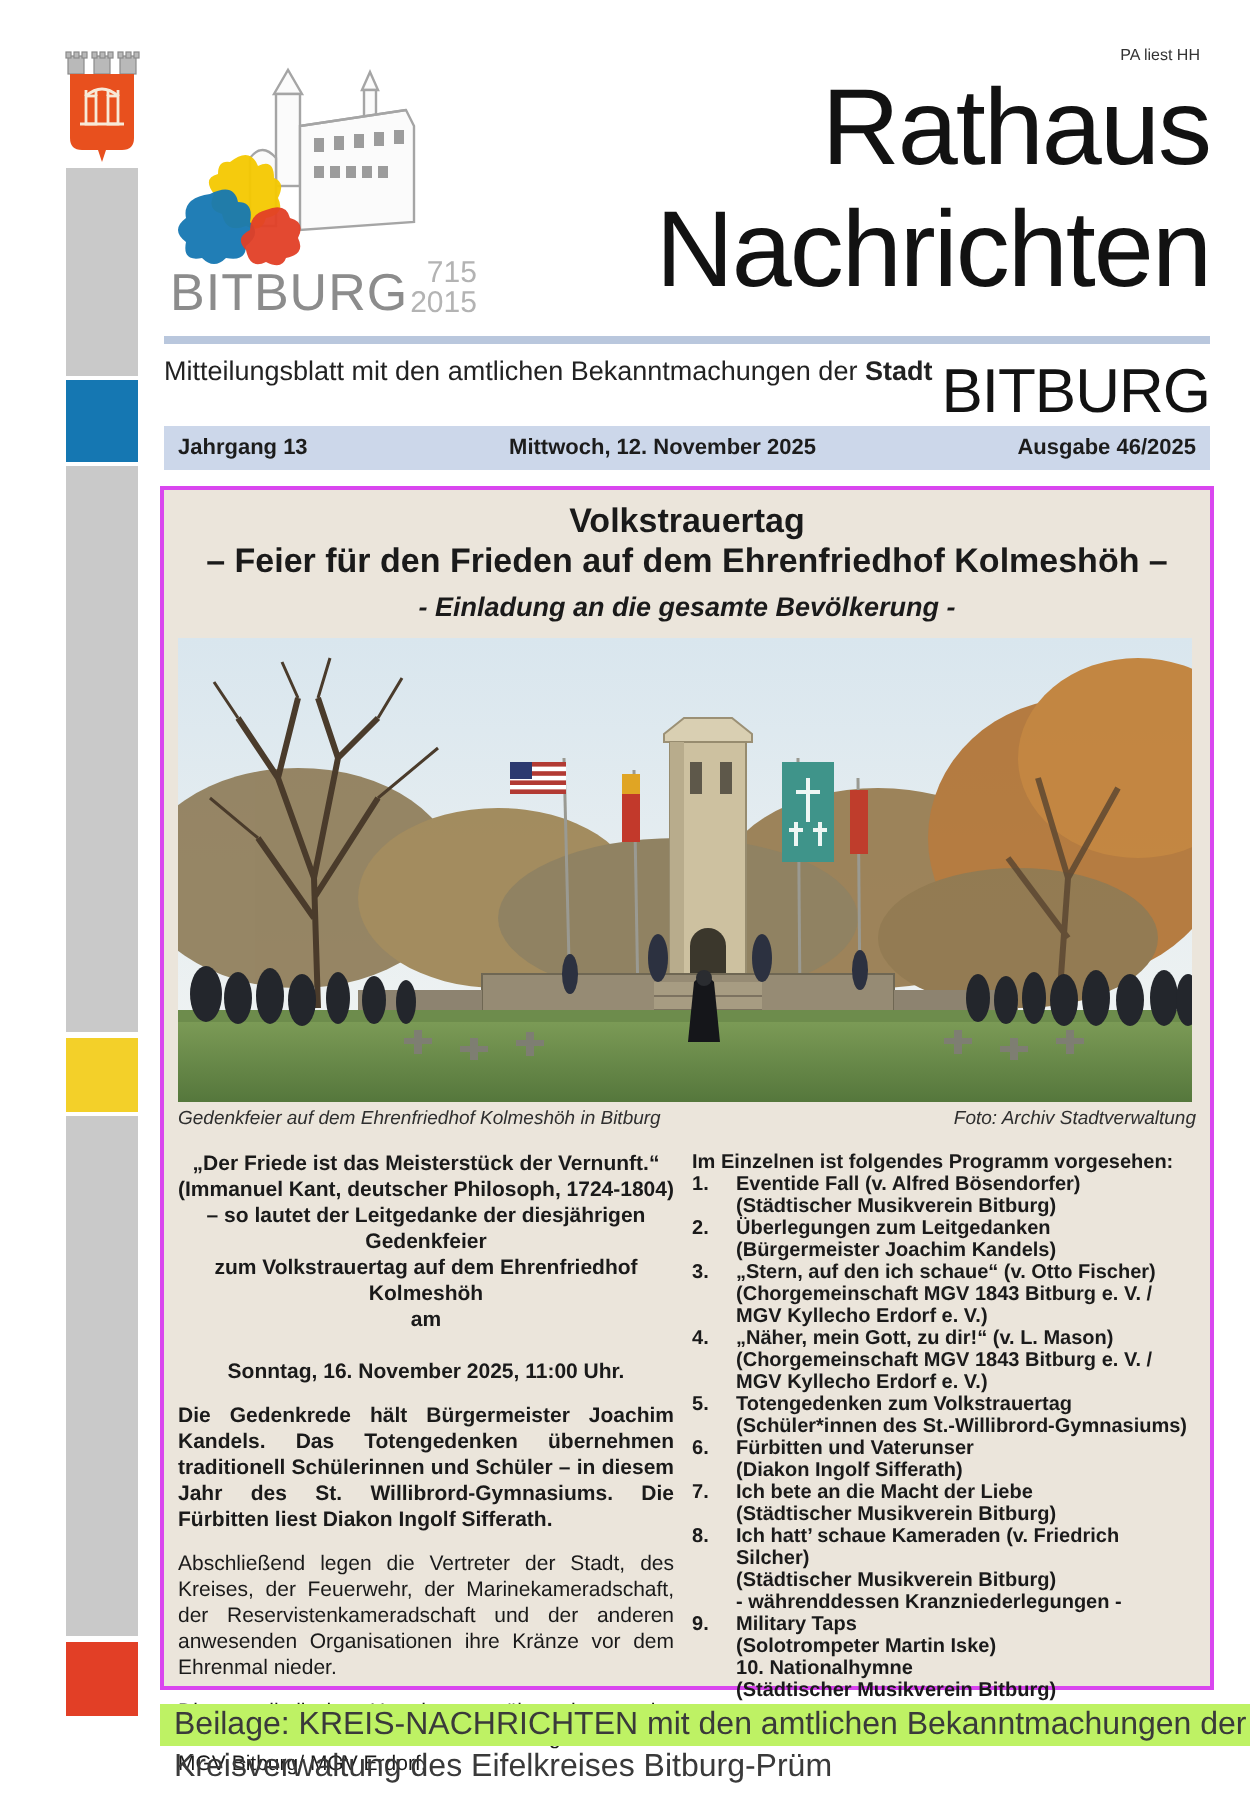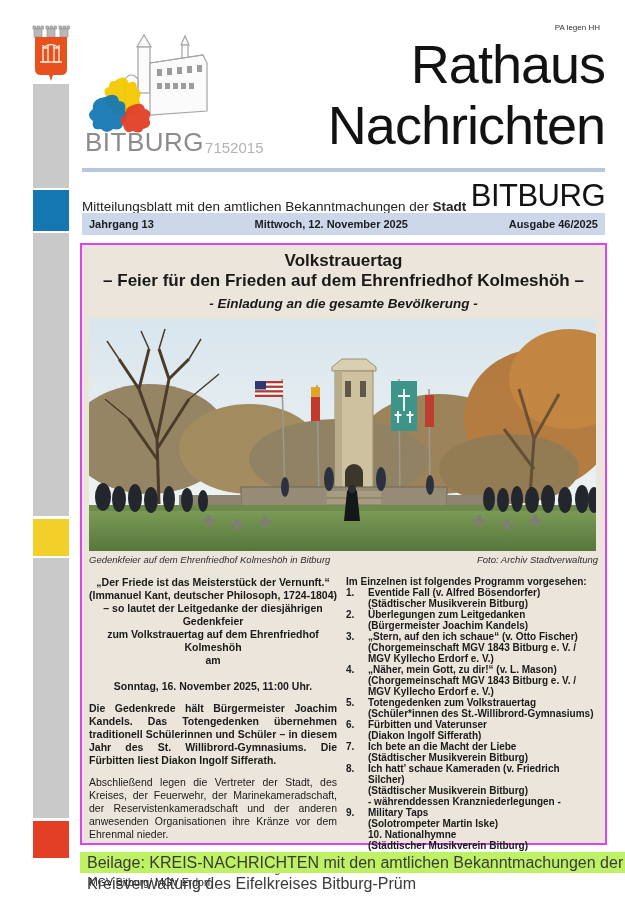--- a/index.html
+++ b/index.html
@@ -15,28 +15,28 @@
   .seg-gray3{top:558px;height:260px;background:#c9c9c9;}
   .seg-red{top:821px;height:37px;background:#e23f26;}
   .coat{position:absolute;left:31px;top:24px;width:40px;height:60px;}
 
   
   .corner-note{position:absolute;top:23px;right:25px;font-size:8px;color:#333;}
   .logo{position:absolute;left:85px;top:33px;width:150px;height:135px;}
   .logo-svg{width:150px;height:100px;display:block;}
   .logo-text{display:flex;align-items:flex-end;line-height:1;margin-top:-4px;}
   .logo-bitburg{font-size:26px;color:#8c8c8c;letter-spacing:.5px;}
-  .logo-years{display:flex;flex-direction:row;align-items:flex-end;color:#b3b3b3;margin-left:1px;}
+  .logo-years{display:flex;flex-direction:column;align-items:flex-end;color:#b3b3b3;margin-left:1px;}
   .logo-715{font-size:15px;}
   .logo-2015{font-size:15px;}
   .main-title{position:absolute;right:20px;top:34px;width:430px;text-align:right;
               font-size:54px;line-height:61px;letter-spacing:-1px;color:#121212;font-weight:400;}
   .blue-rule{position:absolute;left:82px;top:168px;width:523px;height:4px;background:#b9c7dd;}
   .subtitle-row{position:absolute;left:82px;top:178px;width:523px;display:flex;
-                align-items:flex-end;justify-content:space-between;}
+                align-items:flex-start;justify-content:space-between;}
   .subtitle-left{font-size:13.5px;color:#222;white-space:nowrap;}
   .subtitle-left b{font-weight:700;}
   .subtitle-city{font-size:31px;color:#121212;letter-spacing:-.5px;}
   .issue-bar{position:absolute;left:82px;top:213px;width:523px;height:22px;background:#ccd7ea;
              display:flex;align-items:center;justify-content:space-between;
              font-size:11px;font-weight:700;color:#1c1c1c;box-sizing:border-box;padding:0 7px;}
 
   
   .article-box{position:absolute;left:80px;top:243px;width:527px;height:602px;background:#ebe5db;
                border:2px solid #d946ef;box-sizing:border-box;padding:6px 7px 0 7px;}
@@ -95,21 +95,21 @@
       <path d="M12 21 v3 M17 21 v3 M23 21 v3 M28 21 v3"></path>
     </g>
   </svg>
   <div class="strip-seg seg-gray1"></div>
   <div class="strip-seg seg-blue"></div>
   <div class="strip-seg seg-gray2"></div>
   <div class="strip-seg seg-yellow"></div>
   <div class="strip-seg seg-gray3"></div>
   <div class="strip-seg seg-red"></div>
 
-  <div class="corner-note">PA legen HH</div>
+  <div class="corner-note">PA liest HH</div>
 
   <div class="logo">
     <svg class="logo-svg" viewBox="0 0 150 100">
       <g stroke="#a5a5a5" stroke-width="1.2" fill="#fbfbfb">
         <polygon points="52,14 59,2 66,14"></polygon>
         <rect x="53" y="14" width="12" height="46"></rect>
         <polygon points="96,12 100,3 104,12"></polygon>
         <rect x="97" y="12" width="6" height="14"></rect>
         <path d="M65 30 L118 22 L122 30 L122 78 L65 82 Z"></path>
         <path d="M65 30 L118 22" fill="none"></path>

